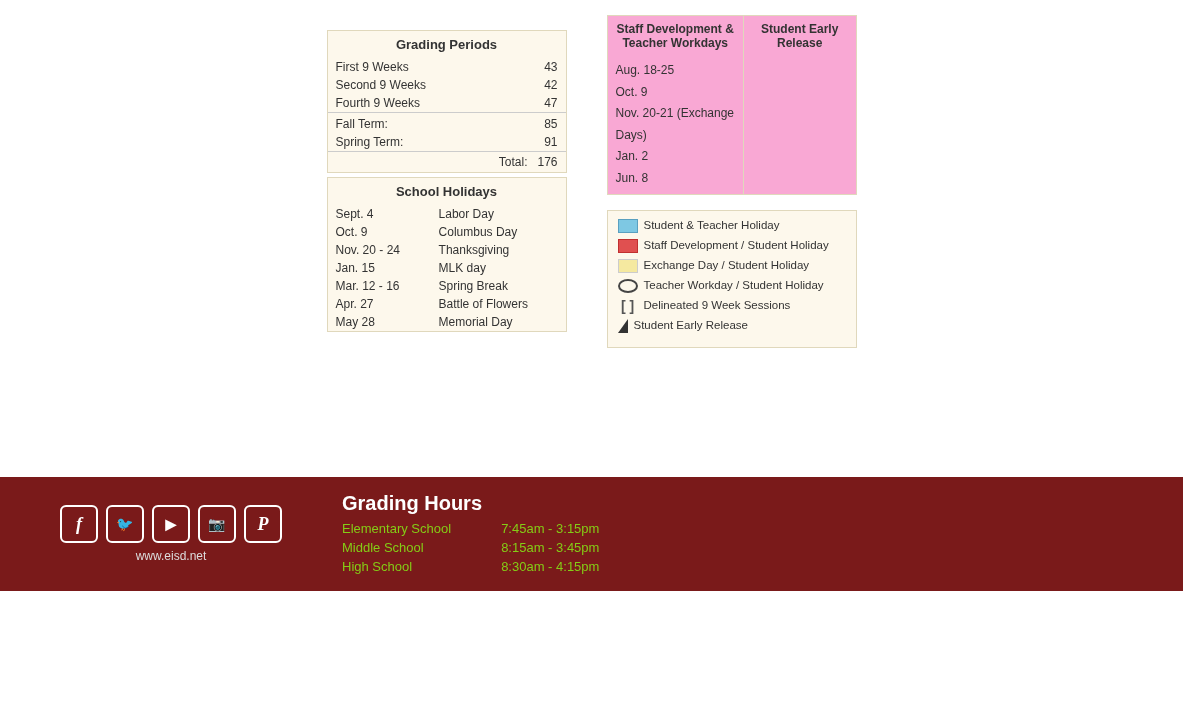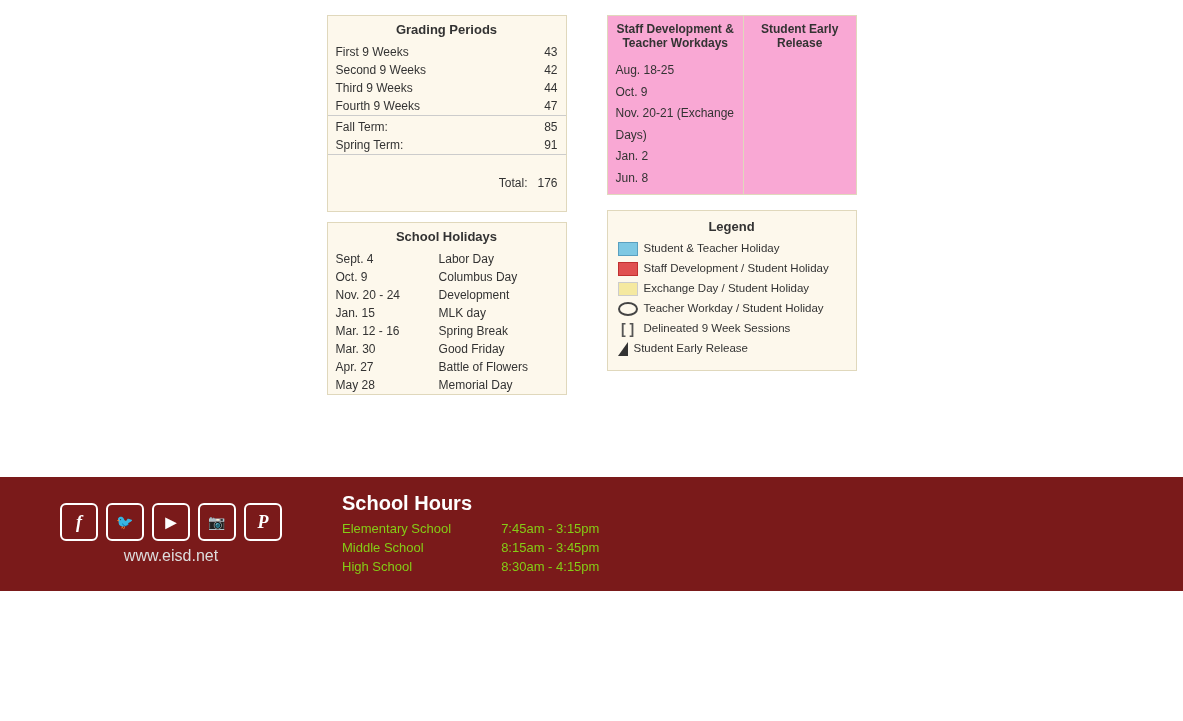--- a/index.html
+++ b/index.html
@@ -18,21 +18,21 @@
       padding: 20px;
       gap: 40px;
       justify-content: center;
       padding-top: 15px;
     }
 
     
     .left-panel {
       display: flex;
       flex-direction: column;
-      gap: 10px;
+      gap: 4px;
       width: 240px;
       justify-content: center;
     }
 
     .grading-periods-box {
       background: #fdf8ec;
       border: 1px solid #e0d8bc;
       padding: 0;
     }
 
@@ -254,21 +254,21 @@
       display: flex;
       align-items: center;
       justify-content: center;
       color: #fff;
       font-size: 18px;
       font-weight: bold;
       cursor: pointer;
     }
 
     .footer-website {
-      font-size: 16px;
+      font-size: 12px;
       color: #ddd;
     }
 
     .footer-right {
       display: flex;
       flex-direction: row;
       gap: 60px;
       align-items: flex-start;
     }
 
@@ -305,75 +305,67 @@
       <div class="table-title">Grading Periods</div>
       <table class="grading-table">
         <tbody id="grading-rows">
             <tr>
               <td>First 9 Weeks</td>
               <td class="num">43</td>
             </tr>
             <tr>
               <td>Second 9 Weeks</td>
               <td class="num">42</td>
-            </tr>
-            <tr>
-              <td>Third 9 Weeks</td>
-              <td class="num">44</td>
             </tr>
             <tr>
               <td>Fourth 9 Weeks</td>
               <td class="num">47</td>
             </tr>
           </tbody>
         <tbody id="term-rows">
             <tr class="divider">
               <td>Fall Term:</td>
               <td class="num">85</td>
             </tr>
             <tr>
               <td>Spring Term:</td>
               <td class="num">91</td>
             </tr>
           </tbody>
         <tbody id="total-row">
             <tr class="total-row">
-              <td colspan="2" style="text-align:right; padding: 21px 8px;">Total: &nbsp; 176</td>
+              <td colspan="2" style="text-align:right; padding: 3px 8px;">Total: &nbsp; 176</td>
             </tr>
           </tbody>
       </table>
     </div>
 
     <div class="school-holidays-box">
       <div class="table-title">School Holidays</div>
       <table class="holidays-table">
         <tbody id="holidays-rows">
             <tr>
               <td style="white-space:nowrap;">Sept. 4</td>
               <td>Labor Day</td>
             </tr>
             <tr>
               <td style="white-space:nowrap;">Oct. 9</td>
               <td>Columbus Day</td>
             </tr>
             <tr>
               <td style="white-space:nowrap;">Nov. 20 - 24</td>
-              <td>Development</td>
+              <td>Thanksgiving</td>
             </tr>
             <tr>
               <td style="white-space:nowrap;">Jan. 15</td>
               <td>MLK day</td>
             </tr>
             <tr>
               <td style="white-space:nowrap;">Mar. 12 - 16</td>
               <td>Spring Break</td>
-            </tr>
-            <tr>
-              <td style="white-space:nowrap;">Mar. 30</td>
-              <td>Good Friday</td>
             </tr>
             <tr>
               <td style="white-space:nowrap;">Apr. 27</td>
               <td>Battle of Flowers</td>
             </tr>
             <tr>
               <td style="white-space:nowrap;">May 28</td>
               <td>Memorial Day</td>
             </tr>
           </tbody>
@@ -394,21 +386,20 @@
             <div>Aug. 18-25</div>
             <div>Oct. 9</div>
             <div>Nov. 20-21 (Exchange Days)</div>
             <div>Jan. 2</div>
             <div>Jun. 8</div>
           </div>
       </div>
     </div>
 
     <div class="legend-box">
-      <div class="legend-title">Legend</div>
       <div id="legend-items">
           <div class="legend-item">
             <div class="legend-swatch swatch-blue"></div>
             <span>Student &amp; Teacher Holiday</span>
           </div>
           <div class="legend-item">
             <div class="legend-swatch swatch-red"></div>
             <span>Staff Development / Student Holiday</span>
           </div>
           <div class="legend-item">
@@ -439,21 +430,21 @@
       <div class="social-icon" style="font-family: serif; font-style: italic;">f</div>
       <div class="social-icon" style="font-size:14px;">🐦</div>
       <div class="social-icon" style="font-size:14px;">▶</div>
       <div class="social-icon" style="font-size:14px;">📷</div>
       <div class="social-icon" style="font-family:serif; font-style:italic;">P</div>
     </div>
     <div class="footer-website">www.eisd.net</div>
   </div>
   <div class="footer-right">
     <div>
-      <div class="school-hours-title">School Hours</div>
+      <div class="school-hours-title">Grading Hours</div>
       <table class="school-hours-table">
         <tbody id="school-hours-rows">
             <tr>
               <td>Elementary School</td>
               <td class="time-col">7:45am - 3:15pm</td>
             </tr>
             <tr>
               <td>Middle School</td>
               <td class="time-col">8:15am - 3:45pm</td>
             </tr>

